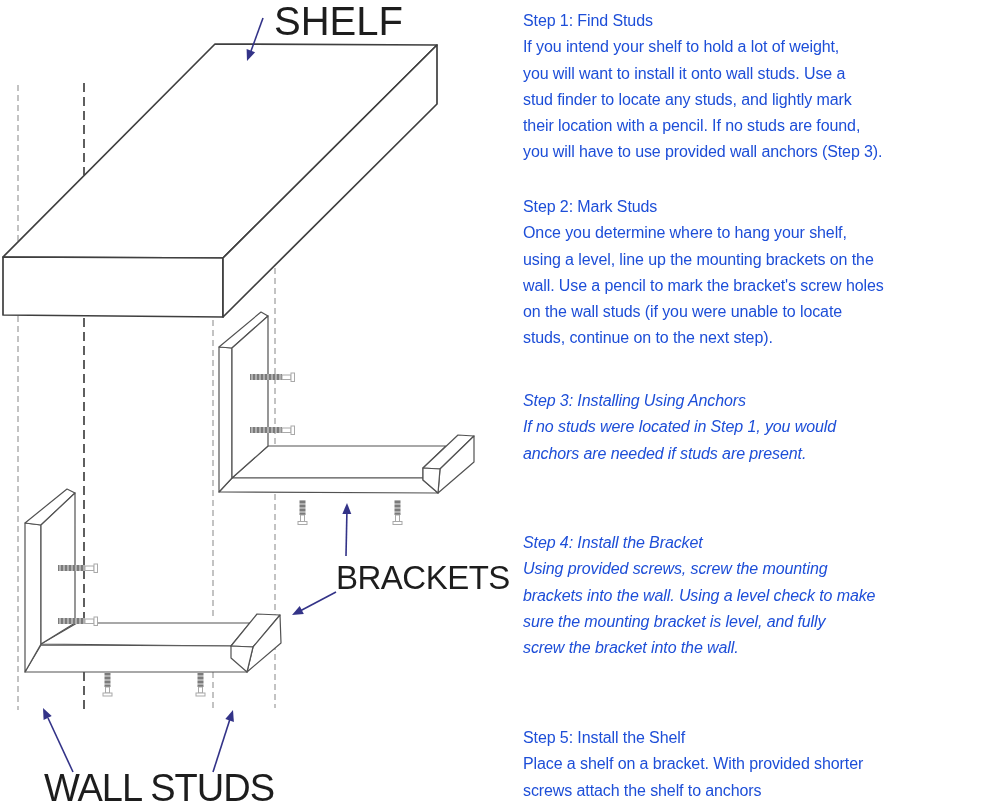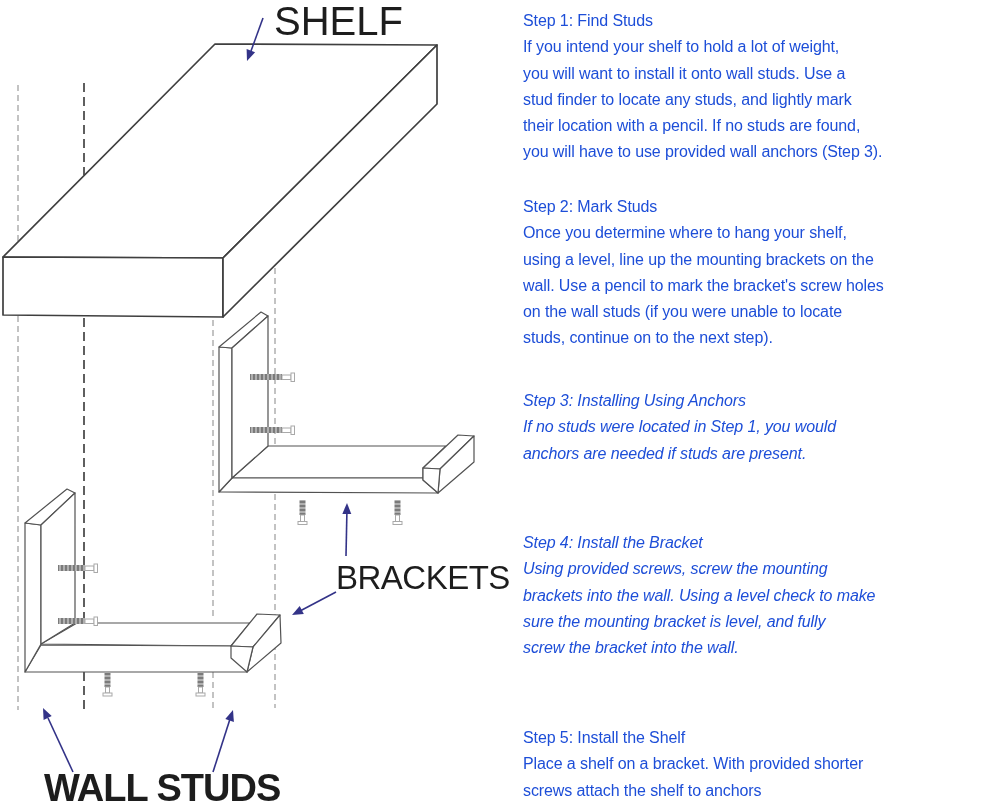--- a/index.html
+++ b/index.html
@@ -8,21 +8,21 @@
     font-family:"Liberation Sans",sans-serif;overflow:hidden;
   }
   .canvas{position:absolute;inset:0;}
   svg.diagram{position:absolute;left:0;top:0;}
   .lbl{
     position:absolute;color:#1d1d1d;line-height:1;white-space:nowrap;
     font-family:"Liberation Sans",sans-serif;
   }
   .lbl-shelf{left:274px;top:1px;font-size:40px;letter-spacing:0px;}
   .lbl-brackets{left:336px;top:561px;font-size:33px;letter-spacing:-0.5px;}
-  .lbl-wallstuds{left:44px;top:769px;font-size:38px;letter-spacing:-1px;font-weight:bold;}
+  .lbl-wallstuds{left:44px;top:769px;font-size:38px;letter-spacing:-1px;}
   .step{
     position:absolute;left:523px;width:462px;color:#1d4ed8;
     font-size:16px;line-height:26.3px;letter-spacing:-0.1px;white-space:nowrap;
   }
   .step-1{top:8px;} .step-2{top:194px;} .step-3{top:388px;font-style:italic;}
   .step-4{top:530px;font-style:italic;} .step-5{top:701px;margin-top:24px;}
 </style>
 </head>
 <body>
 

